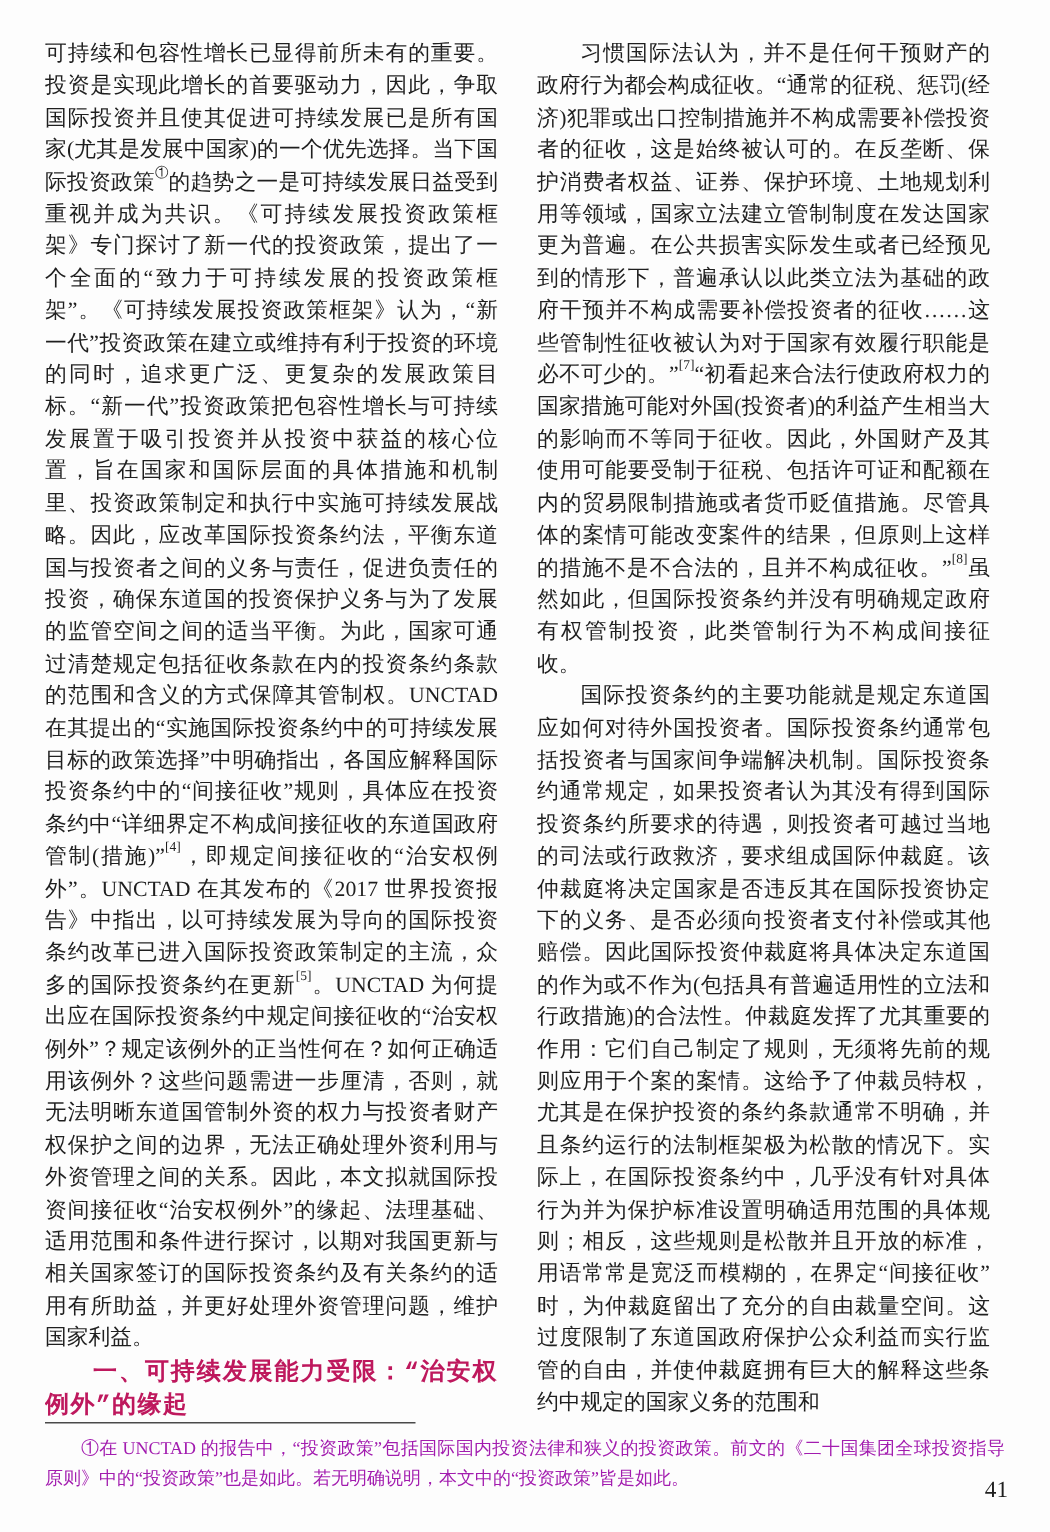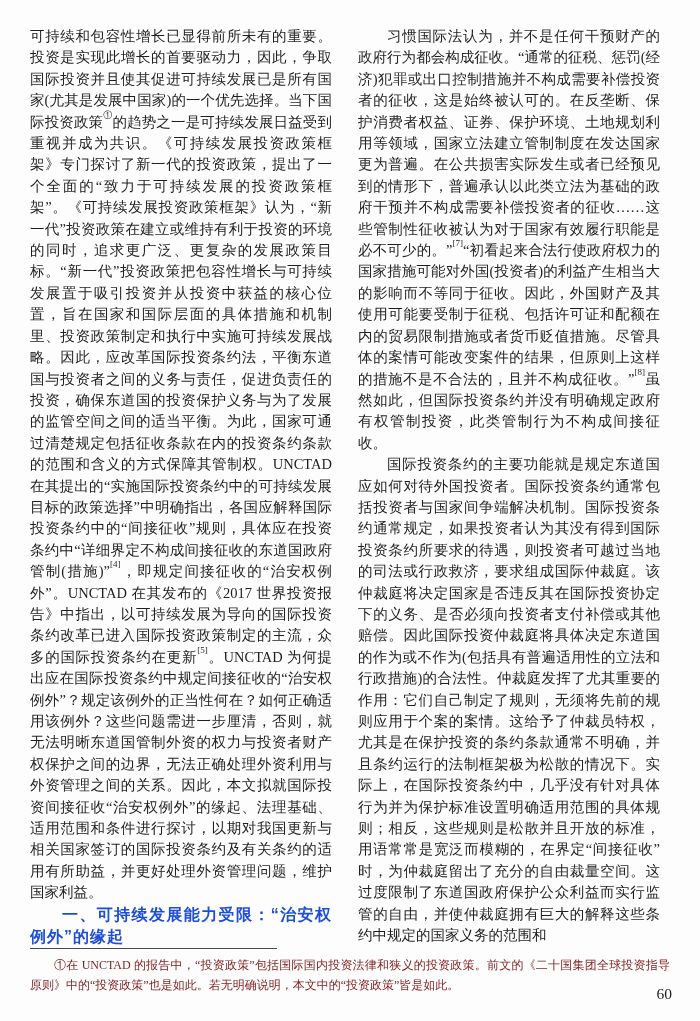--- a/index.html
+++ b/index.html
@@ -27,26 +27,26 @@
   .col {
     width: 307px;
     overflow: hidden;
     font-size: 14.5px;
     line-height: 21.4px;
     text-align: justify;
   }
   .col p { margin: 0; padding: 0; }
   .indent { text-indent: 2em; }
   .section-heading {
-    font-family: Liberation Sans, sans-serif;
+    font-family: Liberation Mono, monospace;
     font-weight: 700;
     font-size: 16px;
     line-height: 22px;
     letter-spacing: 1px;
-    color: #1d4ed8;
+    color: #be185d;
     margin: 14px 0 17px 0;
     text-indent: 2em;
   }
   .col sup {
     font-size: 9px;
     line-height: 1;
     vertical-align: top;
     position: relative;
     top: -1px;
   }
@@ -61,21 +61,21 @@
     border: 0;
     border-top: 1px solid #4a4a4a;
     margin: 0 0 7px 0;
   }
   .footnote-text {
     margin: 0;
     font-size: 12px;
     line-height: 19.5px;
     text-align: justify;
     text-indent: 2em;
-    color: #7f1d1d;
+    color: #a21caf;
   }
   .page-num {
     position: absolute;
     right: 28px;
     top: 985px;
     font-size: 15.5px;
     color: #1f1f1f;
   }
 </style>
 </head>
@@ -96,15 +96,15 @@
       <p class="indent">国际投资条约的主要功能就是规定东道国应如何对待外国投资者。国际投资条约通常包括投资者与国家间争端解决机制。国际投资条约通常规定，如果投资者认为其没有得到国际投资条约所要求的待遇，则投资者可越过当地的司法或行政救济，要求组成国际仲裁庭。该仲裁庭将决定国家是否违反其在国际投资协定下的义务、是否必须向投资者支付补偿或其他赔偿。因此国际投资仲裁庭将具体决定东道国的作为或不作为(包括具有普遍适用性的立法和行政措施)的合法性。仲裁庭发挥了尤其重要的作用：它们自己制定了规则，无须将先前的规则应用于个案的案情。这给予了仲裁员特权，尤其是在保护投资的条约条款通常不明确，并且条约运行的法制框架极为松散的情况下。实际上，在国际投资条约中，几乎没有针对具体行为并为保护标准设置明确适用范围的具体规则；相反，这些规则是松散并且开放的标准，用语常常是宽泛而模糊的，在界定“间接征收”时，为仲裁庭留出了充分的自由裁量空间。这过度限制了东道国政府保护公众利益而实行监管的自由，并使仲裁庭拥有巨大的解释这些条约中规定的国家义务的范围和</p>
     </div>
 
   </div>
 
   <div class="footnote-block">
     <hr class="footnote-rule">
     <p class="footnote-text">①在 UNCTAD 的报告中，“投资政策”包括国际国内投资法律和狭义的投资政策。前文的《二十国集团全球投资指导原则》中的“投资政策”也是如此。若无明确说明，本文中的“投资政策”皆是如此。</p>
   </div>
 
-  <div class="page-num">60</div>
+  <div class="page-num">41</div>
 
 </div>
 
 </body></html>

